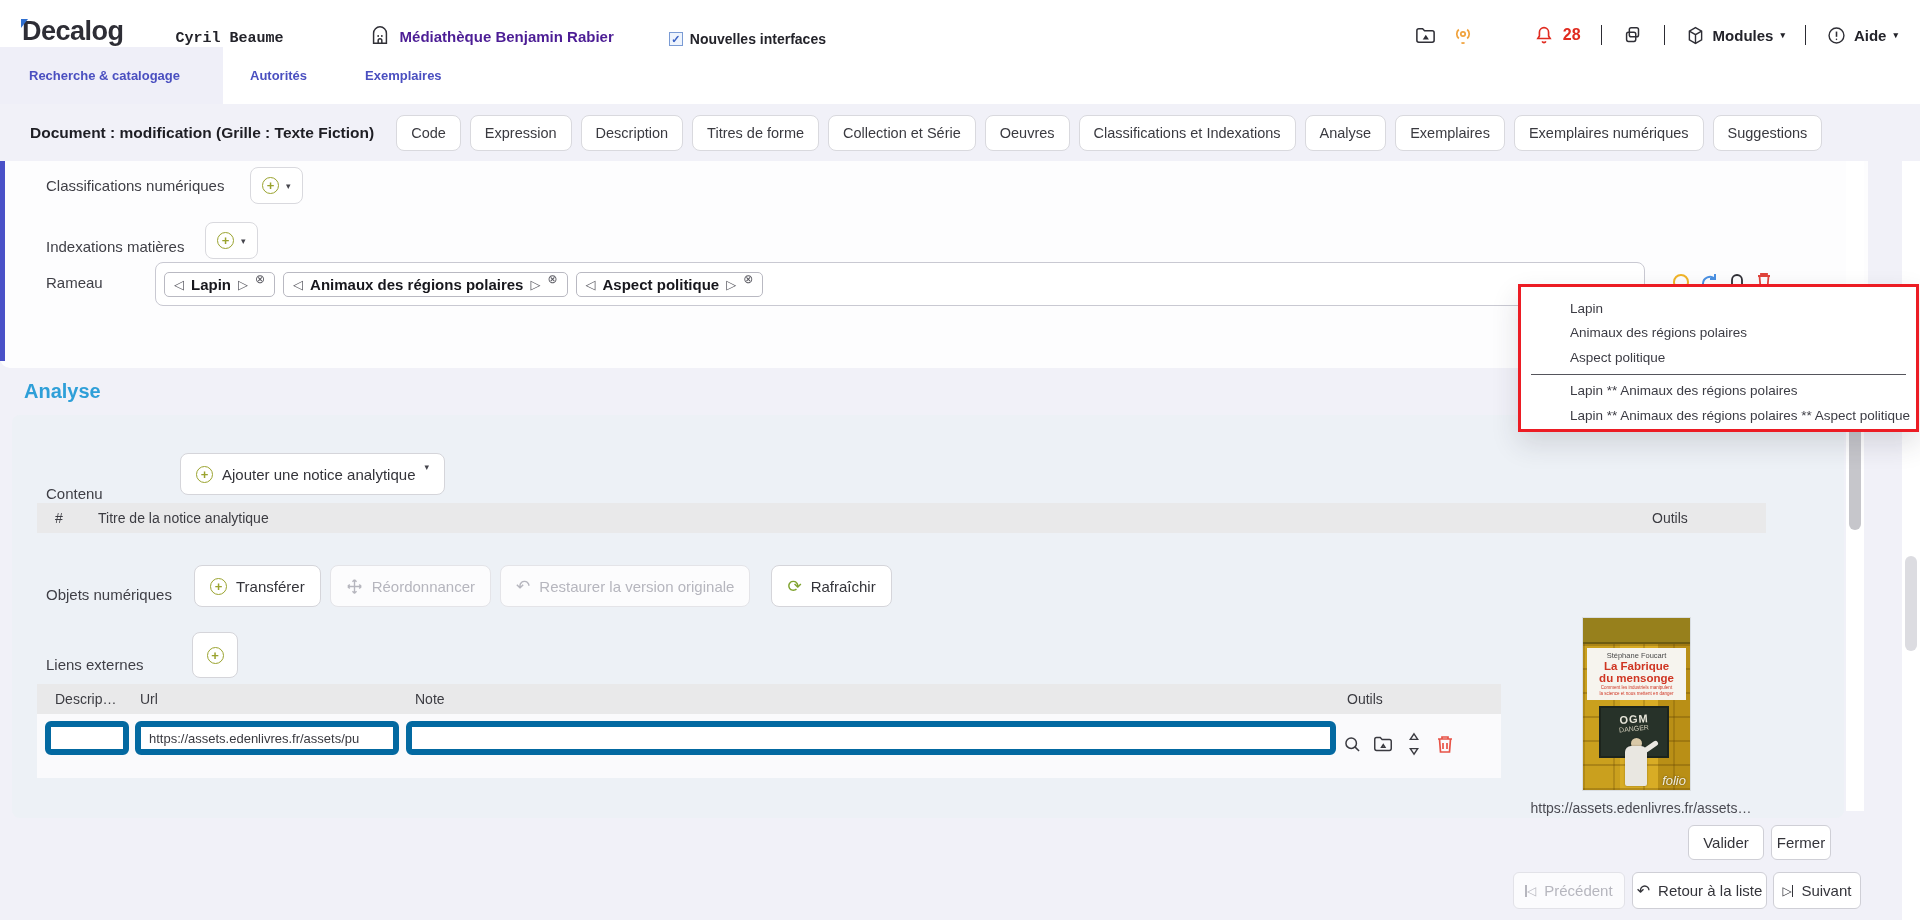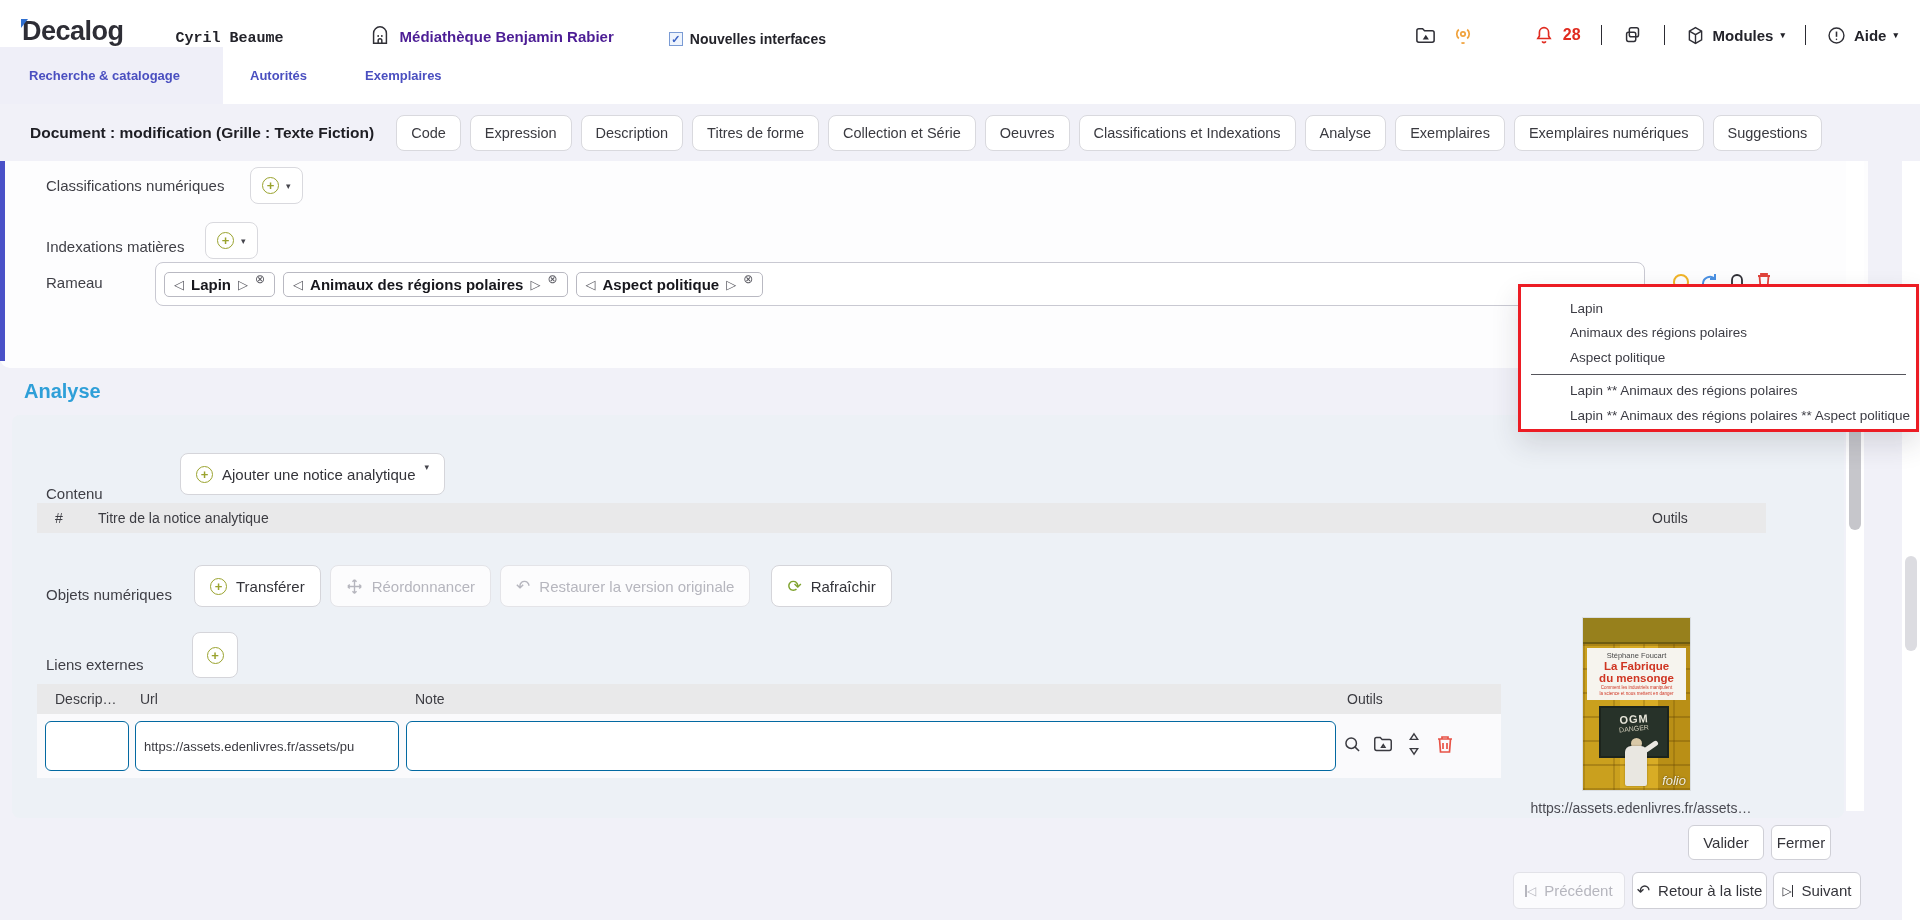--- a/index.html
+++ b/index.html
@@ -66,21 +66,21 @@
   .gridbar-1 { left:25px; top:88px; width:1729px; height:30px; }
   .gridbar-2 { left:25px; top:269px; width:1464px; height:30px; }
   .obj-btn-row { position:absolute; left:182px; top:150px; display:flex; gap:9px; }
   .act-btn { height:42px; background:#fff; border:1px solid #d5d5da; border-radius:8px; display:flex; align-items:center; gap:9px; padding:0 15px; font-size:15px; color:#34343a; cursor:pointer; white-space:nowrap; }
   .act-btn.disabled { color:#b6b6be; border-color:#e4e4e8; background:#fcfcfd; cursor:default; }
   .act-btn.disabled .glyph { color:#b6b6be; }
   .glyph-refresh { color:#7fa32e; font-size:17px; line-height:1; }
   .glyph-undo { color:#b6b6be; font-size:17px; line-height:1; }
   .square-plus-btn { position:absolute; left:180px; top:217px; width:46px; height:46px; background:#fff; border:1px solid #d5d5da; border-radius:8px; display:flex; align-items:center; justify-content:center; cursor:pointer; }
   .liens-row { position:absolute; left:25px; top:299px; width:1464px; height:64px; background:#fafafc; display:flex; align-items:center; }
-  .txt-input { position:absolute; height:50px; top:306px; background:#fff; border:1px solid #0369a1; border-radius:6px; font-family:"Liberation Sans",sans-serif; font-size:13px; color:#3a3a40; padding:0 8px; }
+  .txt-input { position:absolute; height:34px; top:306px; background:#fff; border:6px solid #0369a1; border-radius:6px; font-family:"Liberation Sans",sans-serif; font-size:13px; color:#3a3a40; padding:0 8px; }
   .row-icons { position:absolute; left:1329px; top:317px; display:flex; align-items:center; gap:9px; }
   .row-icons .icon-btn { width:22px; height:24px; }
 
   
   .cover { position:absolute; left:1571px; top:203px; width:107px; height:172px; overflow:hidden; background:#d0a31f; box-shadow:0 0 0 1px rgba(0,0,0,.08); }
   .crates { position:absolute; inset:0;
     background-image:
       repeating-linear-gradient(0deg, rgba(90,60,0,.28) 0 2px, transparent 2px 24px),
       repeating-linear-gradient(90deg, rgba(90,60,0,.22) 0 2px, transparent 2px 30px),
       linear-gradient(90deg,#caa01e 0 35%, #d8ac25 35% 70%, #b98f16 70% 100%);

